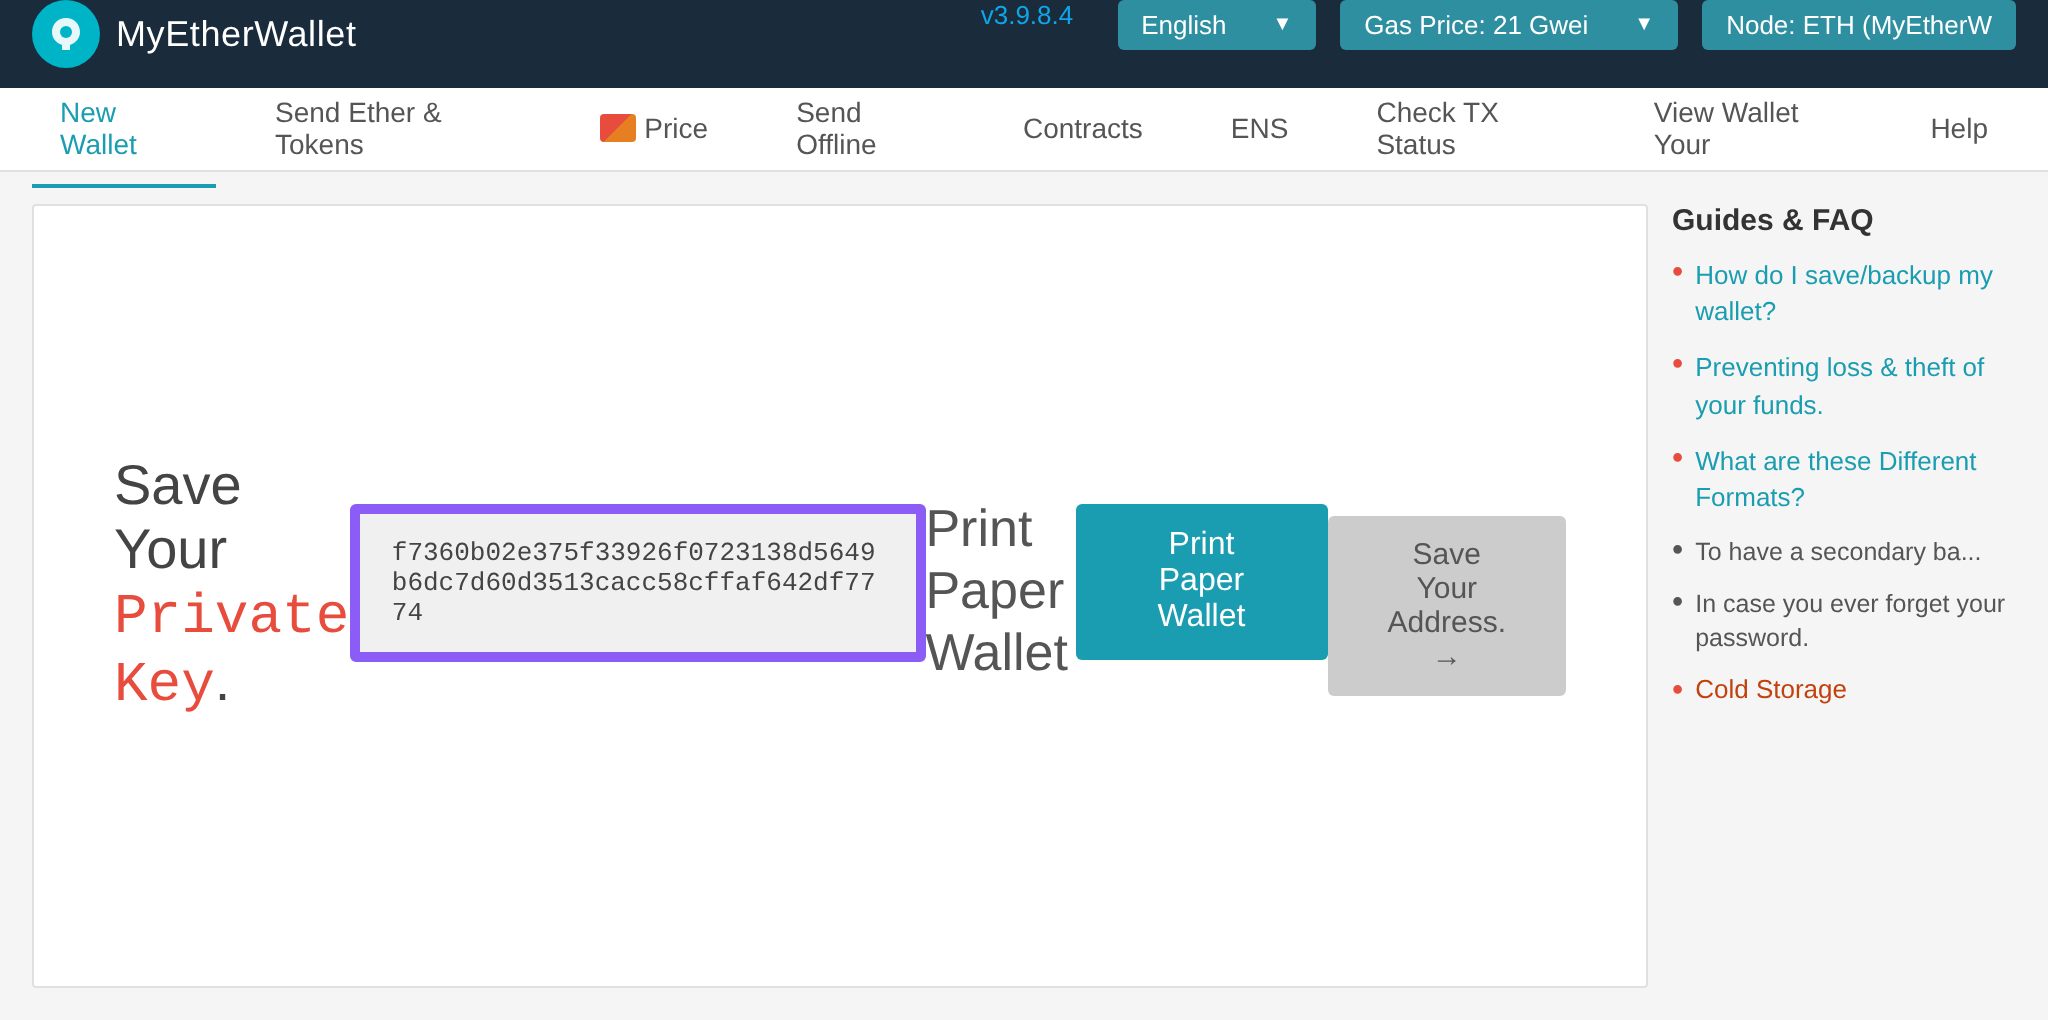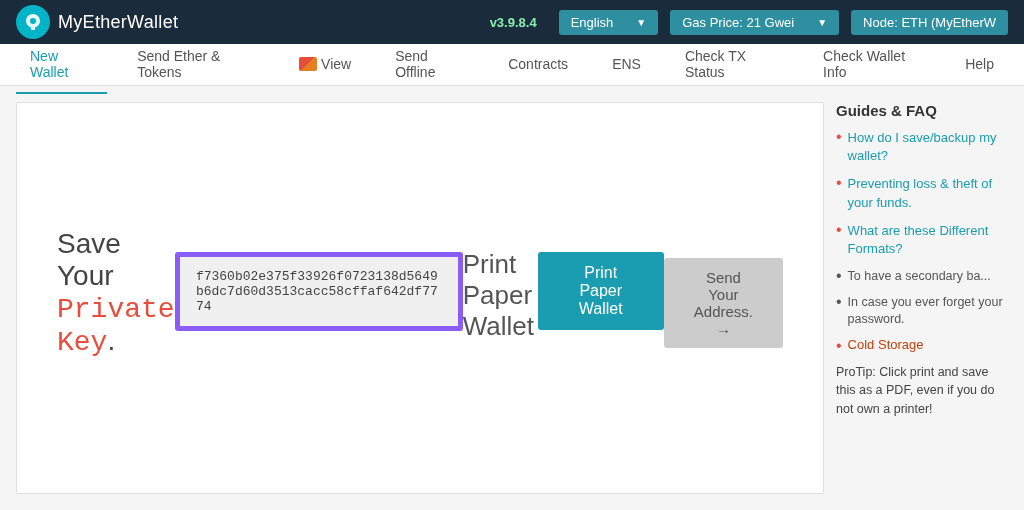--- a/index.html
+++ b/index.html
@@ -2,21 +2,21 @@
 <html><head>
   <meta charset="utf-8">
   <style>
     * { margin: 0; padding: 0; box-sizing: border-box; }
     body { font-family: Arial, sans-serif; background: #f5f5f5; width: 1024px; height: 510px; overflow: hidden; }
 
     
     .header {
       background: #1a2b3c;
       display: flex;
-      align-items: center;
+      align-items: flex-start;
       padding: 0 16px;
       height: 44px;
       gap: 12px;
     }
     .logo-area {
       display: flex;
       align-items: center;
       gap: 8px;
       flex: 1;
     }
@@ -32,24 +32,23 @@
       font-weight: bold;
       font-size: 16px;
     }
     .logo-text {
       color: white;
       font-size: 18px;
       font-weight: 400;
       letter-spacing: 0.3px;
     }
     .version {
-      color: #86efac;
+      color: #0ea5e9;
       font-size: 13px;
       margin-right: 10px;
-      font-weight: bold;
     }
     .header-btn {
       background: #2d8fa0;
       color: white;
       border: none;
       border-radius: 3px;
       padding: 5px 12px;
       font-size: 13px;
       cursor: pointer;
       display: flex;
@@ -258,40 +257,40 @@
   <button class="header-btn">
     <span>Node: ETH (MyEtherW</span>
   </button>
 </div>
 
 <nav class="nav">
   <a class="nav-item active">New Wallet</a>
   <a class="nav-item">Send Ether &amp; Tokens</a>
   <a class="nav-item">
     <span class="swap-icon"></span>
-    <span>View</span>
+    <span>Price</span>
   </a>
   <a class="nav-item">Send Offline</a>
   <a class="nav-item">Contracts</a>
   <a class="nav-item">ENS</a>
   <a class="nav-item">Check TX Status</a>
-  <a class="nav-item">Check Wallet Info</a>
+  <a class="nav-item">View Wallet Your</a>
   <a class="nav-item">Help</a>
 </nav>
 
 <div class="main">
 
   <div class="content-area">
     <h2 class="save-title">
       <span>Save Your </span><span class="highlight">Private Key</span><span>.</span>
     </h2>
     <div class="private-key-box">f7360b02e375f33926f0723138d5649b6dc7d60d3513cacc58cffaf642df7774</div>
     <h3 class="print-title">Print Paper Wallet</h3>
     <button class="print-btn">Print Paper Wallet</button>
-    <button class="save-address-btn">Send Your Address. →</button>
+    <button class="save-address-btn">Save Your Address. →</button>
   </div>
 
   <div class="sidebar">
     <div class="sidebar-section-title">Guides &amp; FAQ</div>
 
     <div class="sidebar-link">
       <span class="bullet">•</span>
       <a>How do I save/backup my wallet?</a>
     </div>
     <div class="sidebar-link">
@@ -310,16 +309,15 @@
     </div>
     <div class="sidebar-text">
       <span class="bullet">•</span>
       <span>In case you ever forget your password.</span>
     </div>
     <div class="sidebar-cold">
       <span class="bullet">•</span>
       <a>Cold Storage</a>
     </div>
 
-    <p class="protip">ProTip: Click print and save this as a PDF, even if you do not own a printer!</p>
   </div>
 
 </div>
 
 </body></html>

